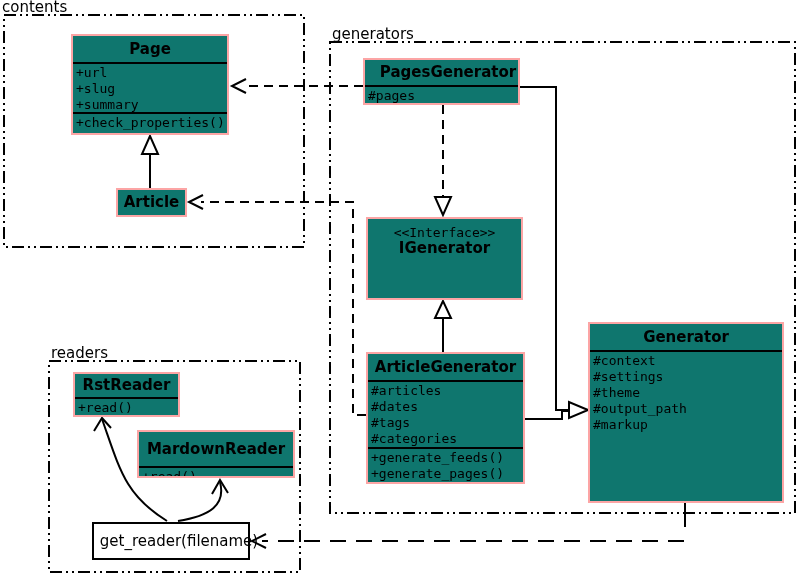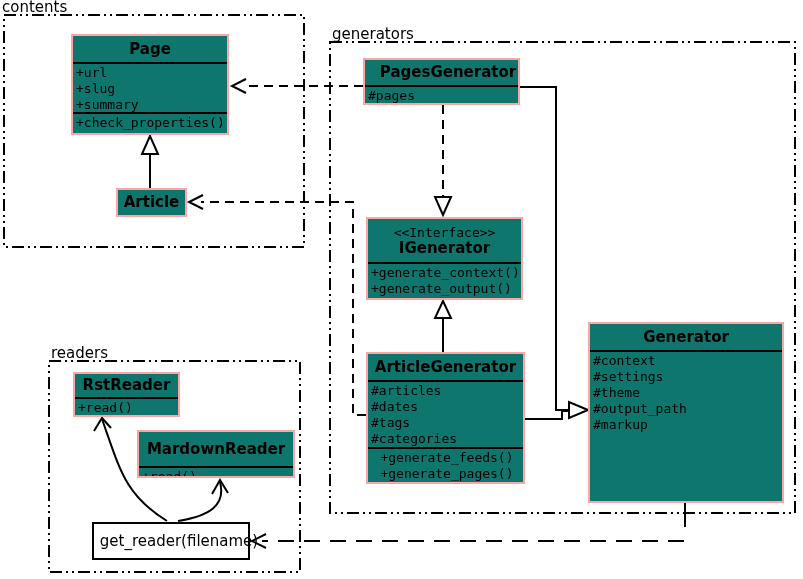--- a/index.html
+++ b/index.html
@@ -155,35 +155,31 @@
     <div class="sec" style="flex:1 1 auto;">
       <div class="row">#pages</div>
     </div>
   </div>
 
   <div class="uml-class" style="left:366px; top:217px; width:157px; height:83px;">
     <div class="uml-title" style="height:43px;">
       <div class="stereo">&lt;&lt;Interface&gt;&gt;</div>
       <div>IGenerator</div>
     </div>
-    <div class="sec" style="flex:1 1 auto;">
-      <div class="row">+generate_context()</div>
-      <div class="row">+generate_output()</div>
-    </div>
   </div>
 
   <div class="uml-class" style="left:366px; top:352px; width:159px; height:132px;">
     <div class="uml-title" style="height:26px;">ArticleGenerator</div>
     <div class="sec" style="height:67px;">
       <div class="row">#articles</div>
       <div class="row">#dates</div>
       <div class="row">#tags</div>
       <div class="row">#categories</div>
     </div>
-    <div class="sec" style="flex:1 1 auto;text-align:center;">
+    <div class="sec" style="flex:1 1 auto;">
       <div class="row">+generate_feeds()</div>
       <div class="row">+generate_pages()</div>
     </div>
   </div>
 
   <div class="uml-class" style="left:588px; top:322px; width:196px; height:181px;">
     <div class="uml-title" style="height:26px;">Generator</div>
     <div class="sec" style="height:101px;">
       <div class="row">#context</div>
       <div class="row">#settings</div>

